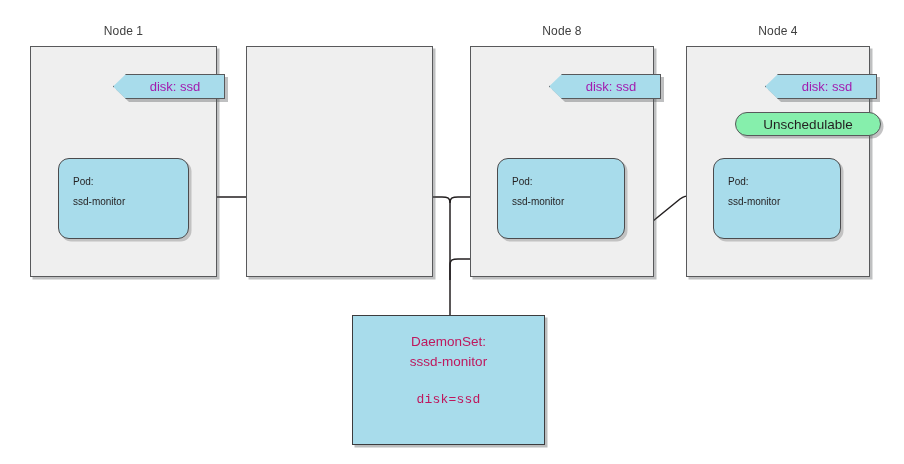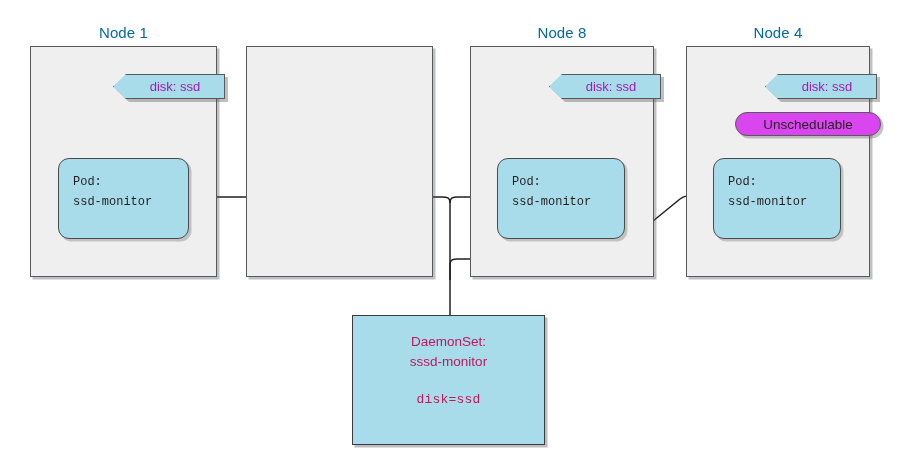--- a/index.html
+++ b/index.html
@@ -23,22 +23,22 @@
     left: 0;
     top: 0;
     width: 904px;
     height: 464px;
     pointer-events: none;
   }
 
   
   .node-title {
     position: absolute;
-    font-size: 15px;
-    color: #0369a1;
+    font-size: 12px;
+    color: #404040;
     text-align: center;
     white-space: nowrap;
     letter-spacing: .1px;
   }
   .node-box {
     position: absolute;
     background: #efefef;
     border: 1.4px solid #58595b;
     box-shadow: 2.5px 2.5px 0 0 rgba(88,89,91,.38);
     box-sizing: border-box;
@@ -46,24 +46,23 @@
 
   
   .pod {
     position: absolute;
     background: #a8dceb;
     border: 1.5px solid #4b4b4d;
     border-radius: 11px;
     box-sizing: border-box;
     box-shadow: 2.5px 2.5px 0 0 rgba(88,89,91,.30);
     padding: 13px 0 0 14px;
-    font-size: 12px;
+    font-size: 10px;
     line-height: 20px;
     color: #231f20;
-    font-family: Liberation Mono, monospace;
   }
   .pod .l2 { display: block; }
 
   
   .tag {
     position: absolute;
     height: 25px;
     background: #a8dceb;
     border: 1.4px solid #58595b;
     box-sizing: border-box;
@@ -82,21 +81,21 @@
     height: 25px;
     background: rgba(88,89,91,.38);
     -webkit-clip-path: polygon(0 50%, 13px 0, 100% 0, 100% 100%, 13px 100%);
     clip-path: polygon(0 50%, 13px 0, 100% 0, 100% 100%, 13px 100%);
   }
 
   
   .pill {
     position: absolute;
     height: 24px;
-    background: #d946ef;
+    background: #86efac;
     border: 1.4px solid #58595b;
     border-radius: 13px;
     box-sizing: border-box;
     box-shadow: 2.5px 2.5px 0 0 rgba(88,89,91,.36);
     display: flex;
     align-items: center;
     justify-content: center;
     font-size: 13.5px;
     color: #231f20;
     white-space: nowrap;

